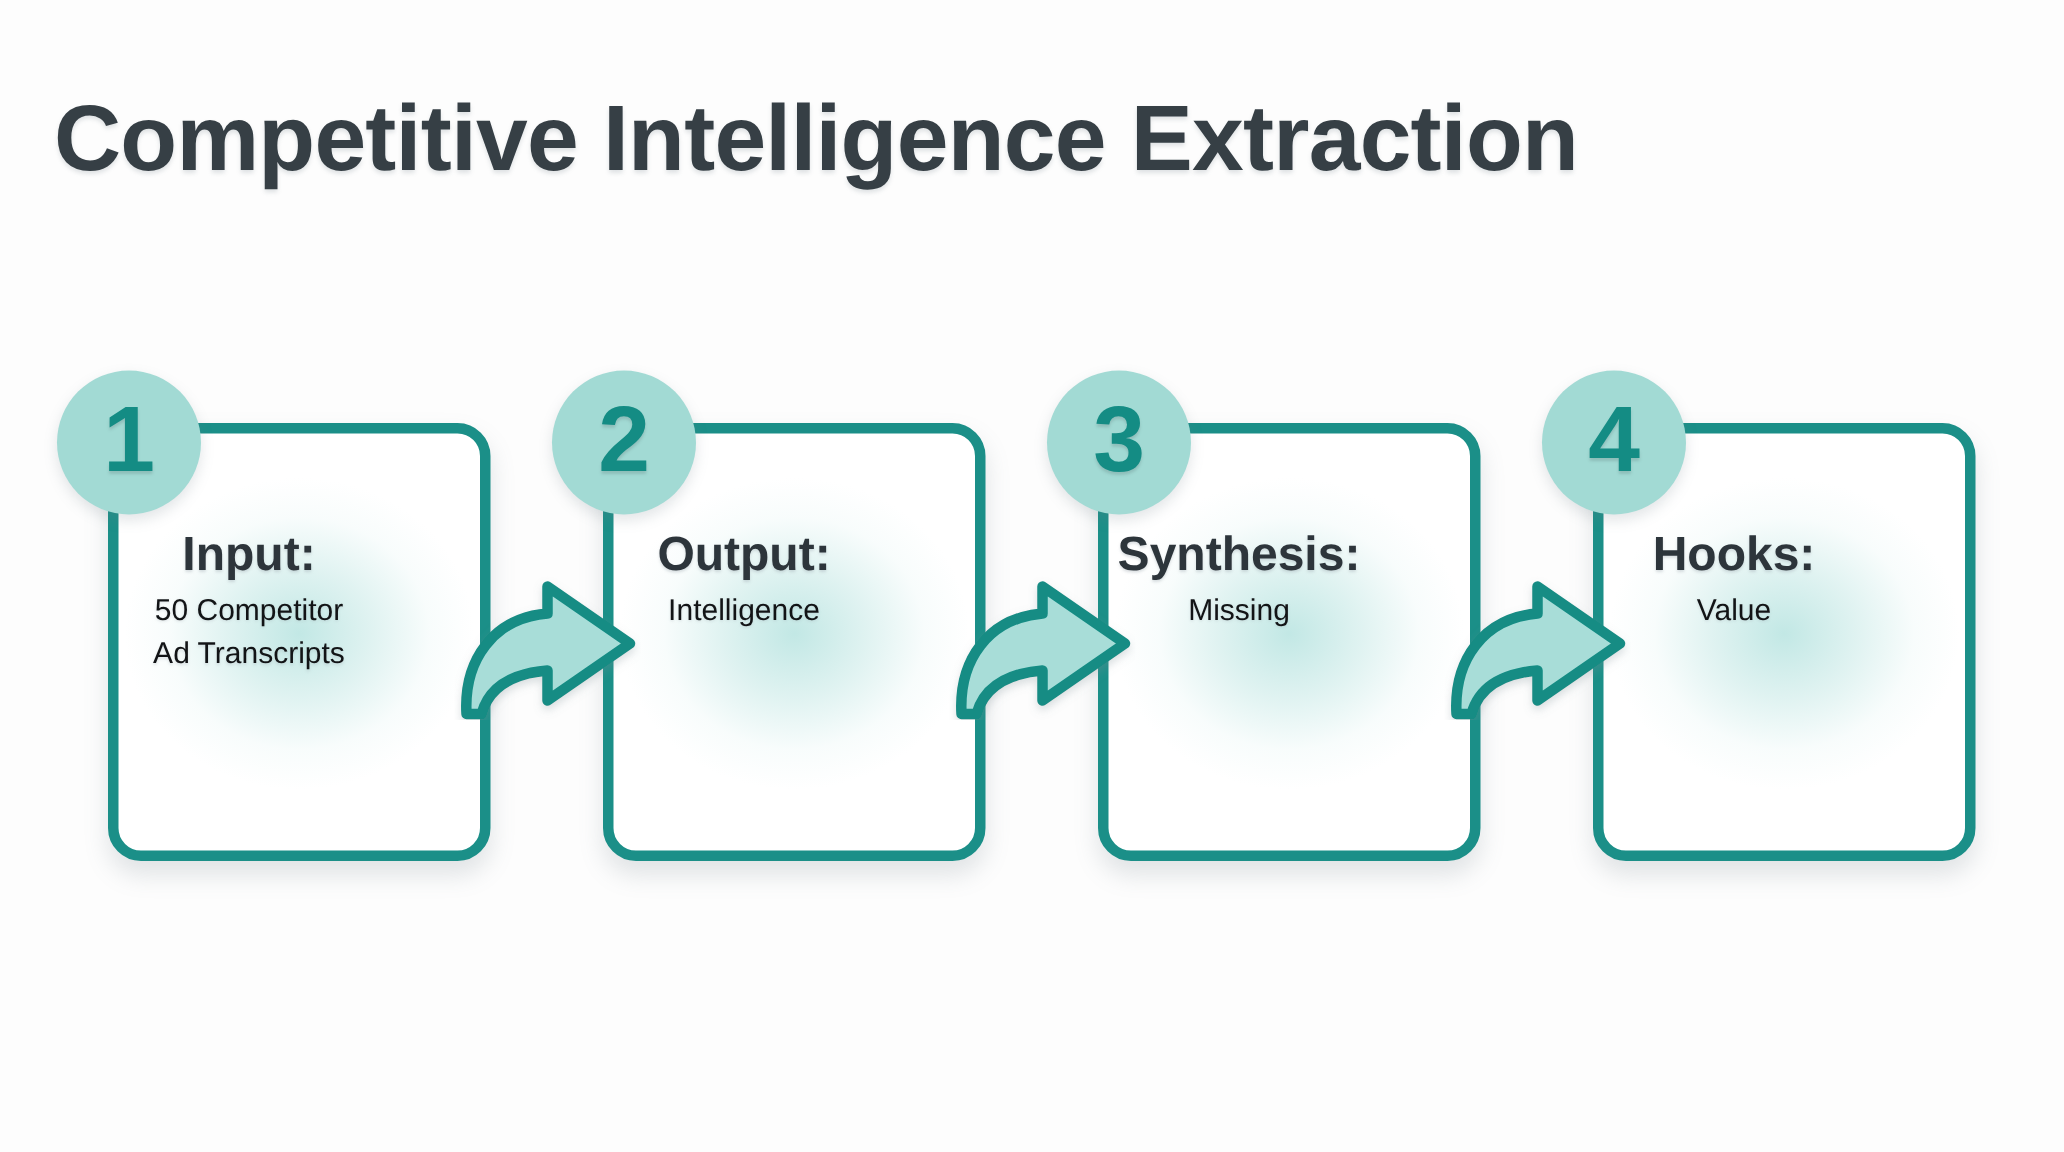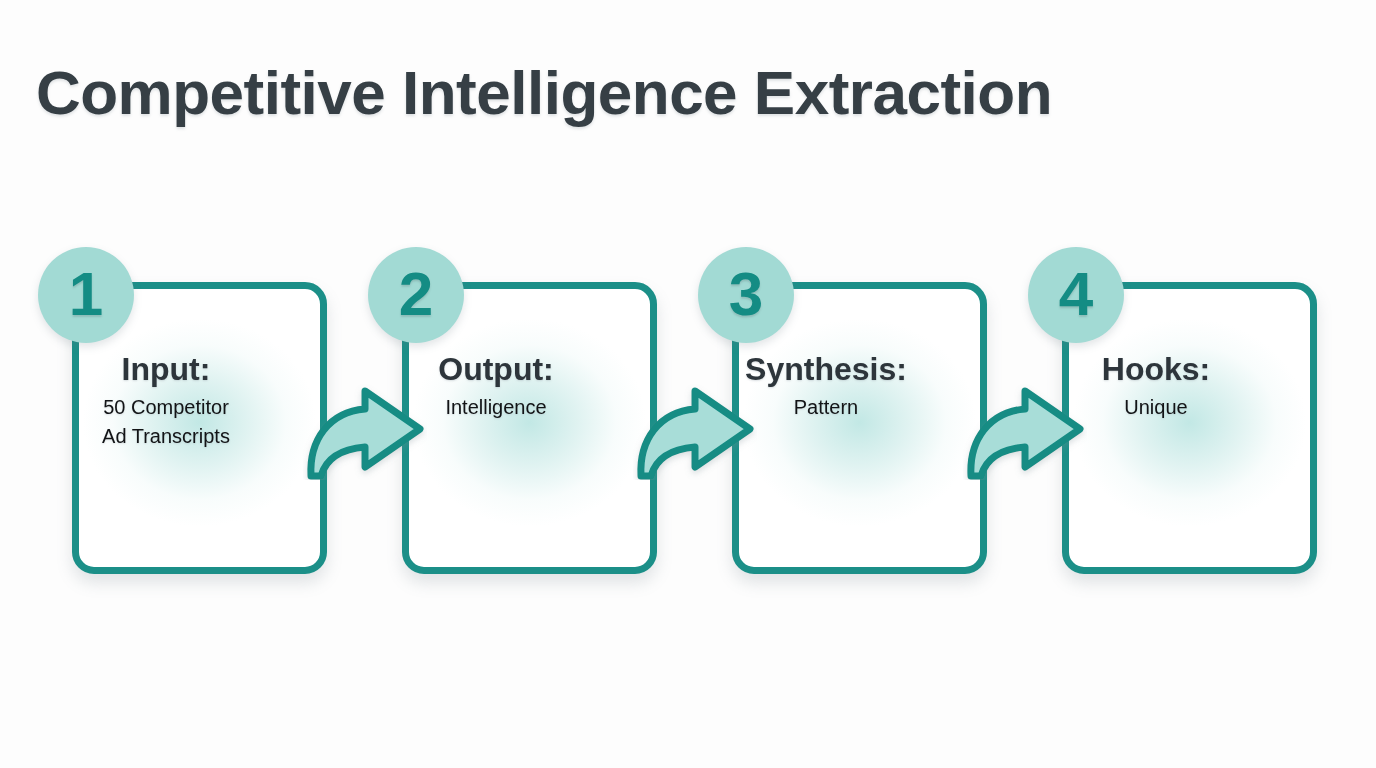--- a/index.html
+++ b/index.html
@@ -182,34 +182,34 @@
       <div class="badge-num">2</div>
     </div>
   </div>
 
   <div class="step step-3">
     <div class="card">
       <div class="card-glow"></div>
     </div>
     <div class="card-text">
       <div class="card-heading">Synthesis:</div>
-      <div class="card-body">Pattern</div>
+      <div class="card-body">Missing</div>
     </div>
     <div class="badge">
       <div class="badge-num">3</div>
     </div>
   </div>
 
   <div class="step step-4">
     <div class="card">
       <div class="card-glow"></div>
     </div>
     <div class="card-text">
       <div class="card-heading">Hooks:</div>
-      <div class="card-body">Unique</div>
+      <div class="card-body">Value</div>
     </div>
     <div class="badge">
       <div class="badge-num">4</div>
     </div>
   </div>
 
   <div class="arrow arrow-1">
     <svg viewBox="0 0 124 96" xmlns="http://www.w3.org/2000/svg">
       <defs>
         <filter id="ashadow" x="-30%" y="-30%" width="170%" height="170%">

